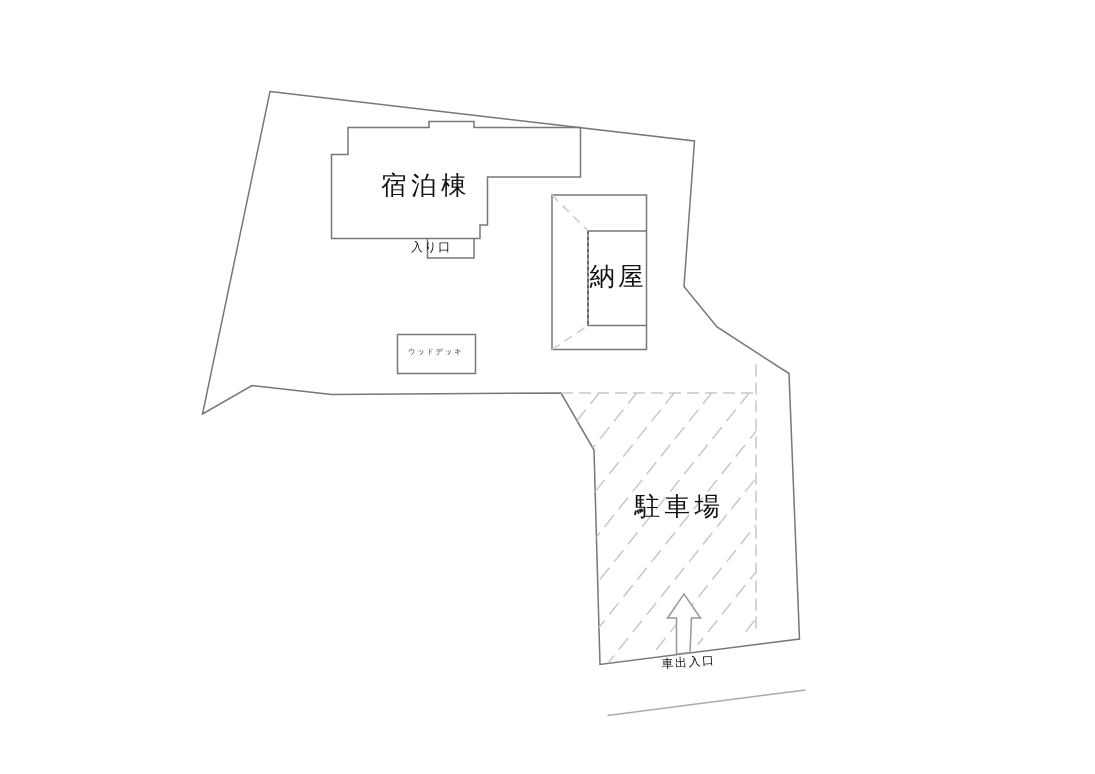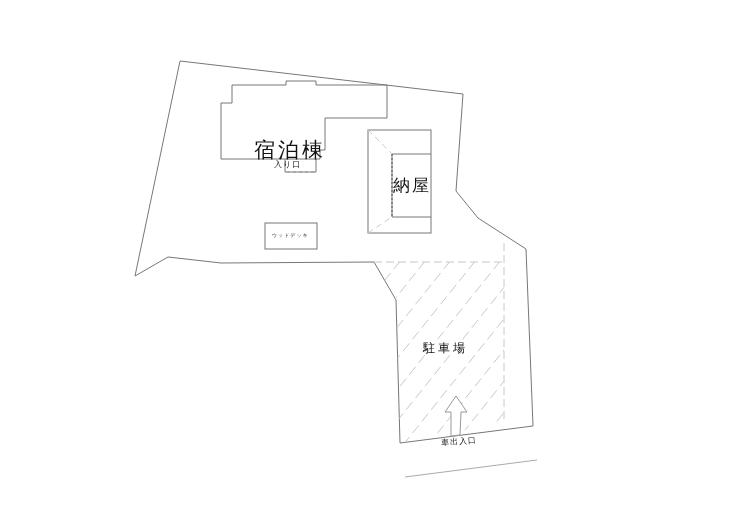--- a/index.html
+++ b/index.html
@@ -1,22 +1,22 @@
 <!DOCTYPE html>
 <html><head>
   <meta charset="utf-8">
   <style>
     html, body { margin: 0; padding: 0; background: #ffffff; }
     body { width: 730px; height: 516px; position: relative; overflow: hidden;
            font-family: "DejaVu Sans", sans-serif; }
     svg { position: absolute; left: 0; top: 0; }
     .label { position: absolute; color: #111; white-space: nowrap; line-height: 1; }
-    .lbl-lodge { left: 254px; top: 116px; font-size: 21px; letter-spacing: 3px; margin-top: 24px; }
+    .lbl-lodge { left: 254px; top: 116px; font-size: 17px; letter-spacing: 3px; }
     .lbl-barn { left: 393px; top: 177px; font-size: 17px; letter-spacing: 2px; }
-    .lbl-parking { left: 423px; top: 342px; font-size: 12px; letter-spacing: 3px; }
+    .lbl-parking { left: 423px; top: 330px; font-size: 17px; letter-spacing: 3px; }
     .lbl-entrance { left: 274px; top: 161px; font-size: 8px; letter-spacing: 1px; }
     .lbl-deck { left: 272px; top: 233px; font-size: 5px; letter-spacing: 1px; color: #444; }
     .lbl-car-entry { left: 441px; top: 438px; font-size: 8px; letter-spacing: 1px; transform: rotate(-4deg); }
   </style>
 </head>
 <body>
 
 <svg width="730" height="516" viewBox="0 0 730 516">
   <defs>
     <clipPath id="parkClip">

